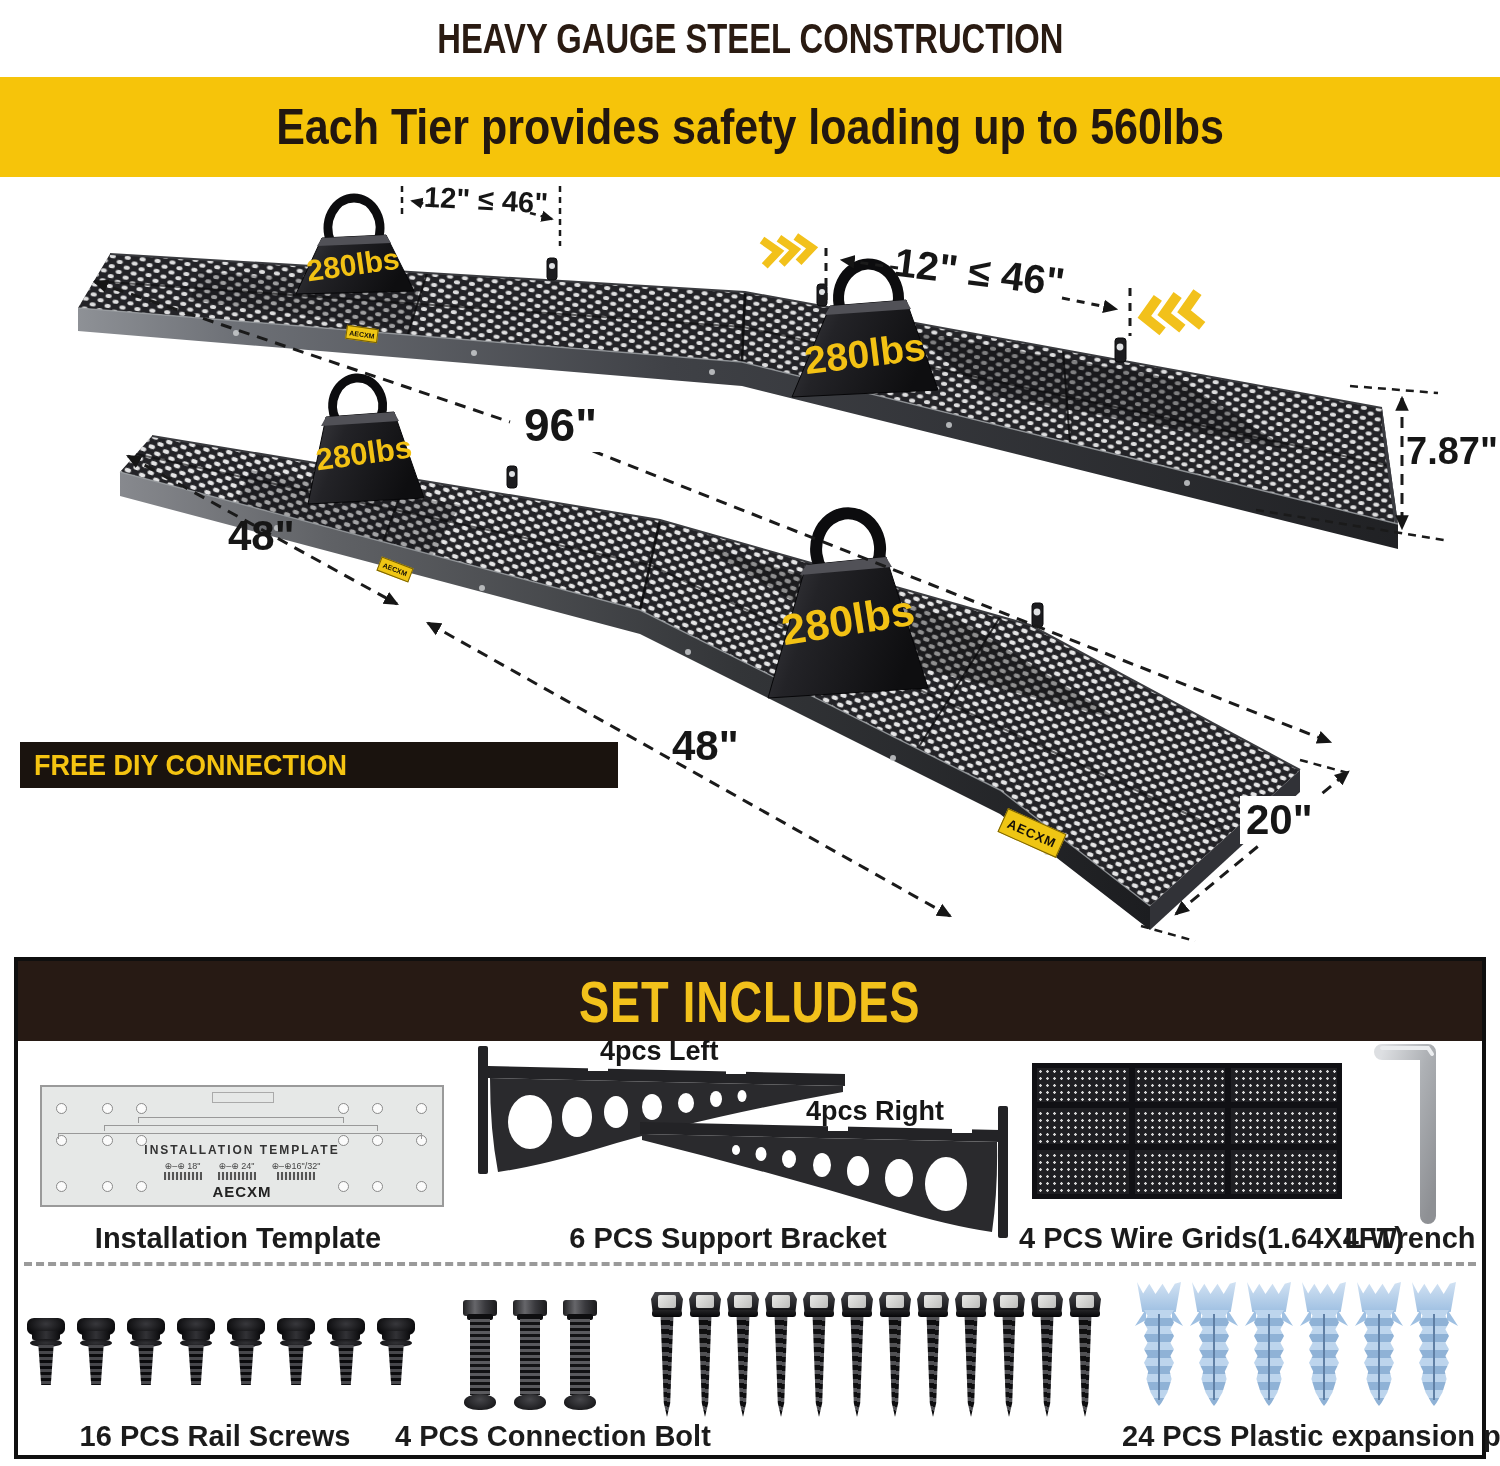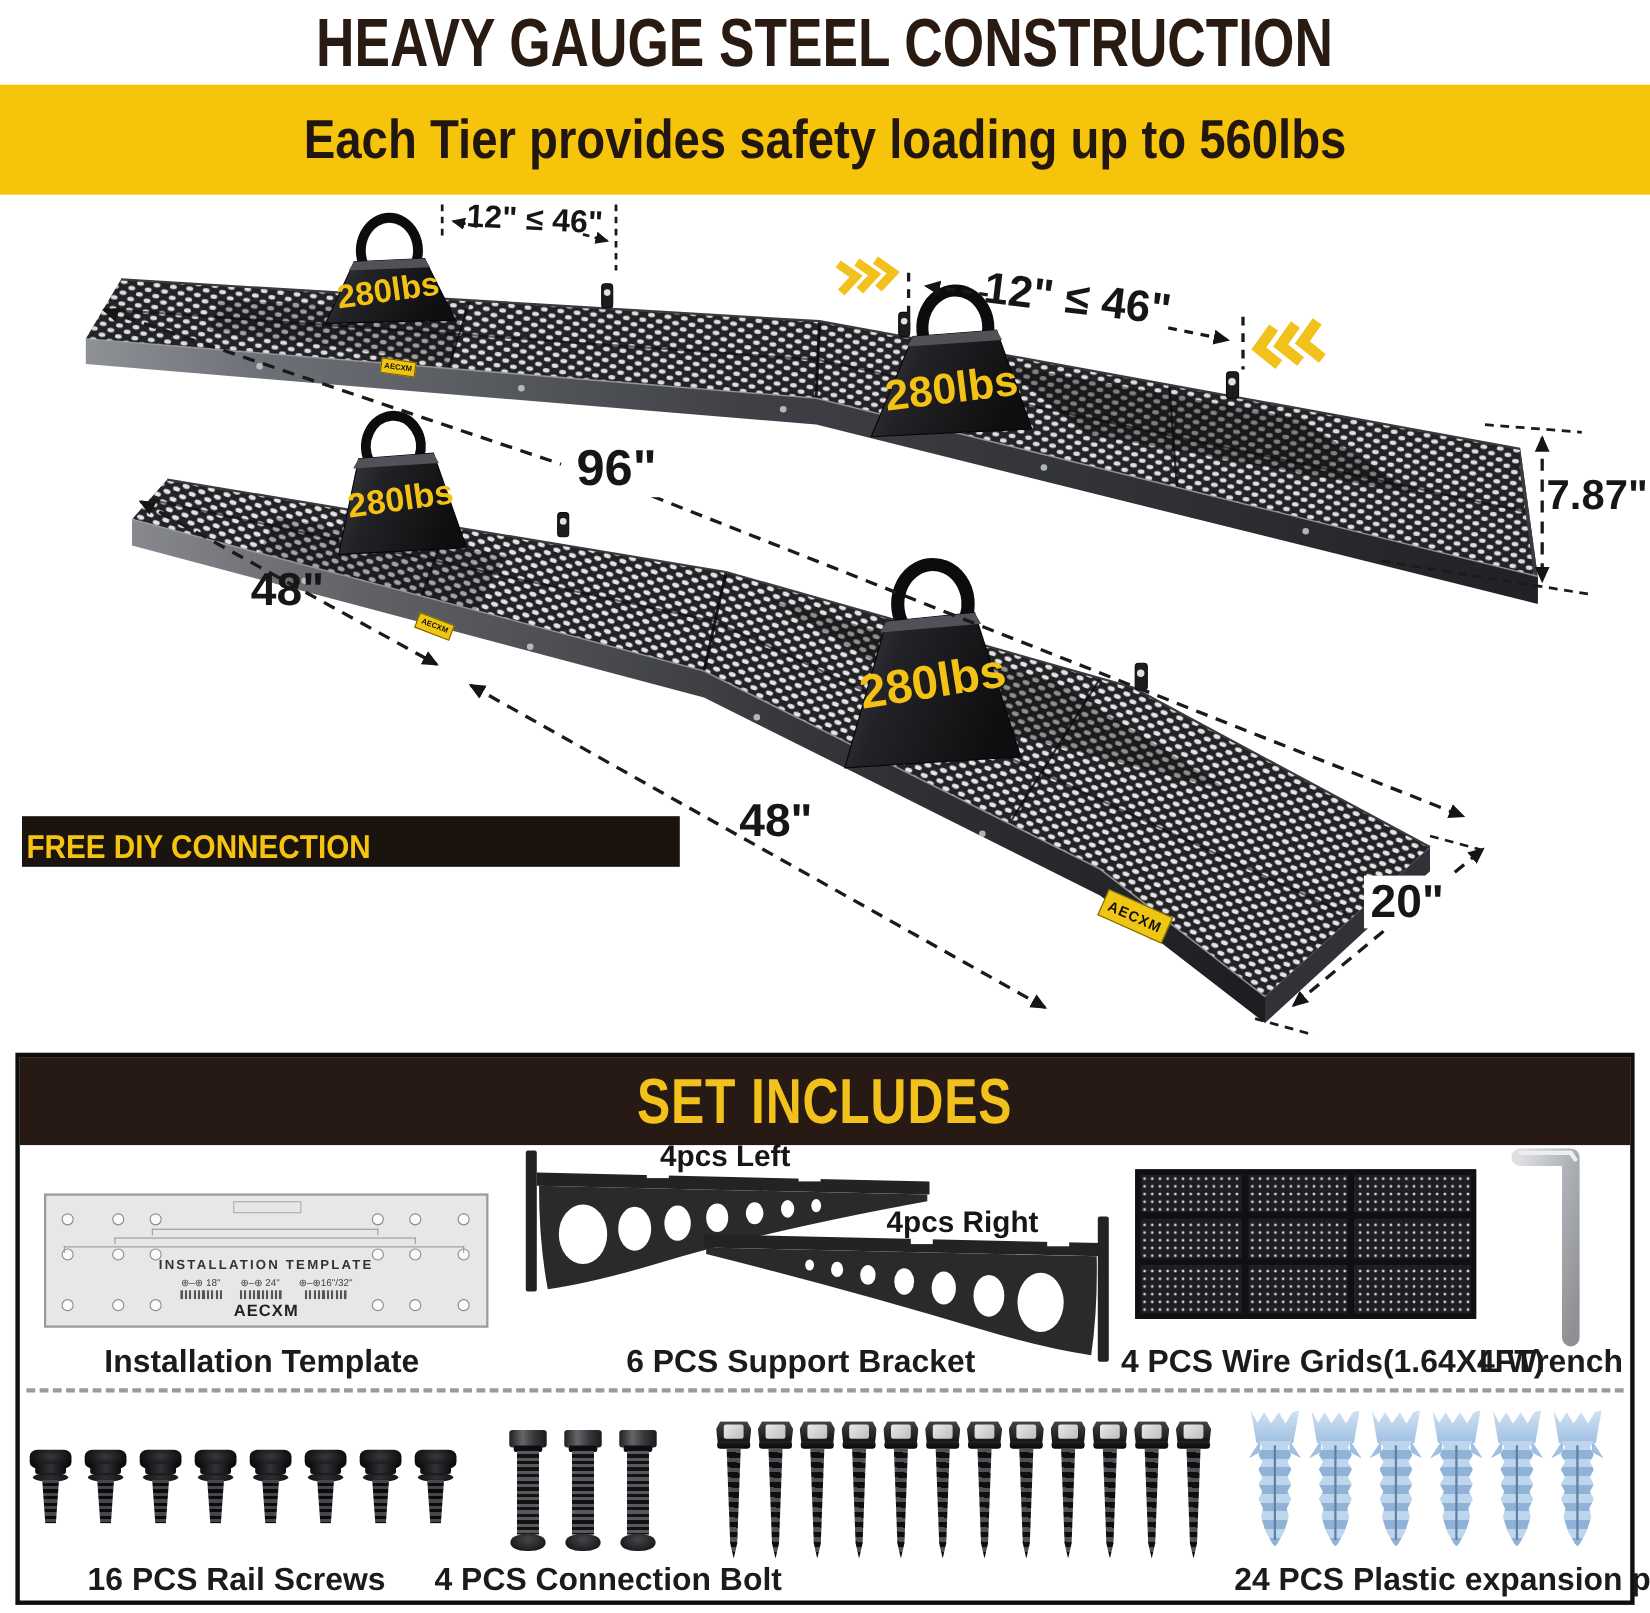--- a/index.html
+++ b/index.html
@@ -5,34 +5,34 @@
   html,body{margin:0;padding:0;}
   body{width:1500px;height:1466px;position:relative;background:#ffffff;
        font-family:"Liberation Sans","DejaVu Sans",sans-serif;overflow:hidden;}
   .abs{position:absolute;}
   .cond{display:inline-block;white-space:nowrap;transform:scaleX(.78);transform-origin:center;}
   .cond86{display:inline-block;white-space:nowrap;transform:scaleX(.86);transform-origin:center;}
   .cond9{display:inline-block;white-space:nowrap;transform:scaleX(.9);transform-origin:center;}
 
   
   #title-row{left:0;top:0;width:1500px;height:78px;display:flex;align-items:center;justify-content:center;}
-  #title-row .t{font-size:62px;font-weight:800;color:#2a1b12;letter-spacing:0px;}
+  #title-row .t{font-size:42px;font-weight:800;color:#2a1b12;letter-spacing:0px;}
   #tier-banner{left:0;top:77px;width:1500px;height:100px;background:#F6C40A;display:flex;align-items:center;justify-content:center;}
   #tier-banner .t{font-size:50px;font-weight:800;color:#221710;}
 
   
   .dim{position:absolute;font-weight:700;color:#161616;white-space:nowrap;z-index:4;}
   .note{position:absolute;left:986px;top:174px;width:490px;font-size:31px;line-height:1.32;color:#141414;z-index:4;}
   .wlabel{position:absolute;z-index:4;color:#F3C214;font-weight:800;text-align:center;white-space:nowrap;}
   .sticker{position:absolute;z-index:4;background:#EFC614;color:#151008;font-weight:800;
            display:flex;align-items:center;justify-content:center;border:1px solid #7a6203;}
 
   
   #diy-box{left:20px;top:742px;width:598px;z-index:3;}
-  #diy-head{background:#1A130E;height:46px;display:flex;align-items:flex-end;padding-left:4px;}
+  #diy-head{background:#1A130E;height:46px;display:flex;align-items:center;padding-left:14px;}
   #diy-head .t{font-size:30px;font-weight:800;color:#F5C411;}
   #diy-body{background:#F4C20B;padding:12px 15px 16px 15px;}
   #diy-body .t{font-size:29px;line-height:1.35;font-weight:700;color:#10100e;text-align:justify;}
 
   
   #set-box{left:14px;top:957px;width:1464px;height:494px;border:4px solid #0f0f0f;background:#fff;z-index:1;}
   #set-head{position:absolute;left:0;top:0;width:100%;height:80px;background:#271A14;display:flex;align-items:center;justify-content:center;}
   #set-head .t{font-size:58px;font-weight:800;color:#F2C11B;letter-spacing:1px;}
   .set-label{position:absolute;z-index:4;font-size:29px;font-weight:700;color:#1b1b1b;text-align:center;white-space:nowrap;}
   .sub-label{position:absolute;z-index:4;font-size:27px;font-weight:700;color:#161616;white-space:nowrap;}

